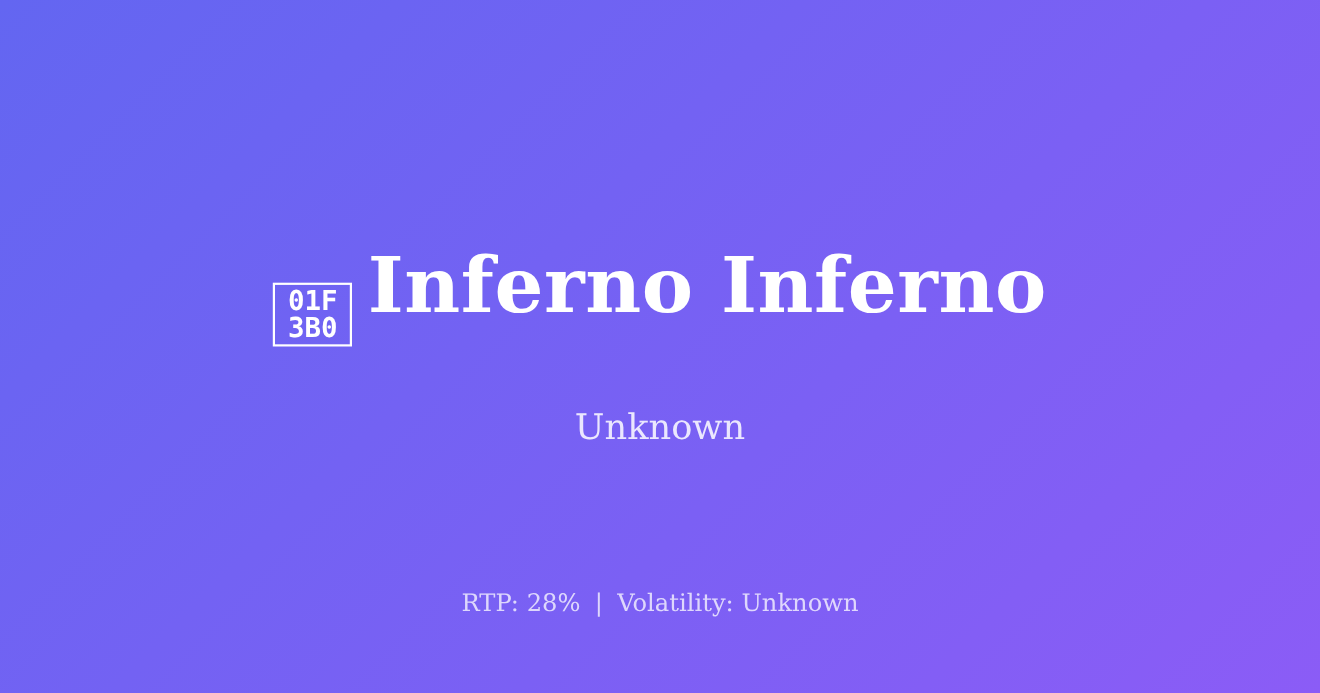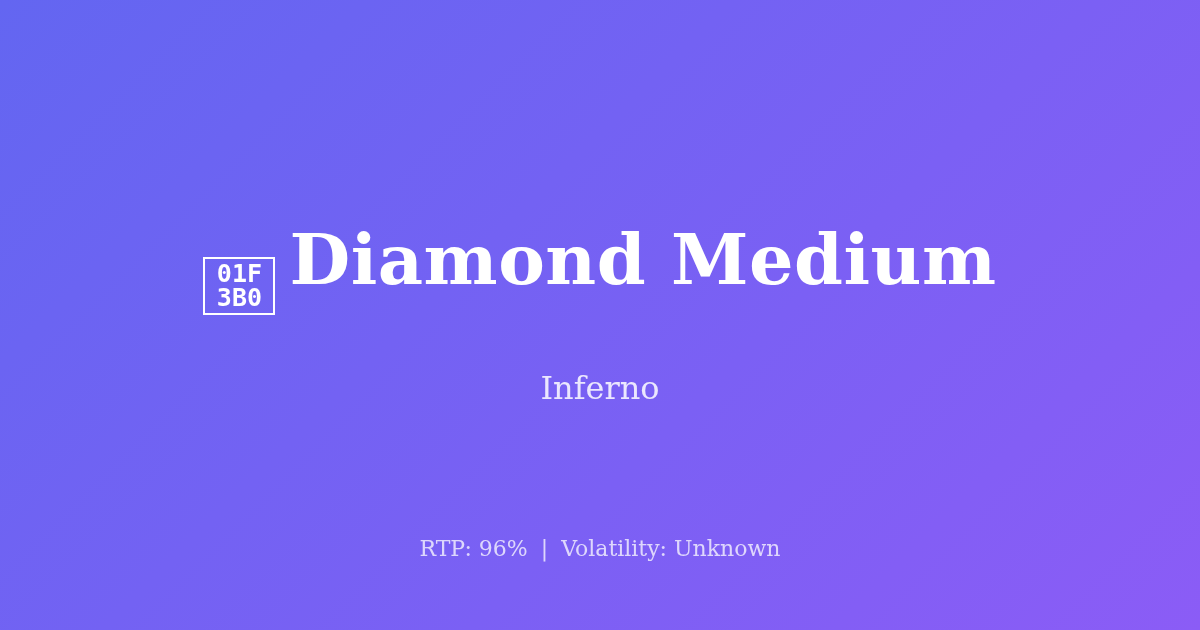--- a/index.html
+++ b/index.html
@@ -99,25 +99,25 @@
 
 <div class="og-card">
 
   <div class="title-row">
 
     <div class="tofu-glyph">
       <span>01F</span>
       <span>3B0</span>
     </div>
 
-    <h1 class="game-title">Diamond Medium</h1>
+    <h1 class="game-title">Inferno Inferno</h1>
 
   </div>
 
-  <div class="provider">Inferno</div>
+  <div class="provider">Unknown</div>
 
   <div class="meta-line">
-    <span>RTP: 96%</span>
+    <span>RTP: 28%</span>
     <span class="sep">|</span>
     <span>Volatility: Unknown</span>
   </div>
 
 </div>
 
 </body></html>

